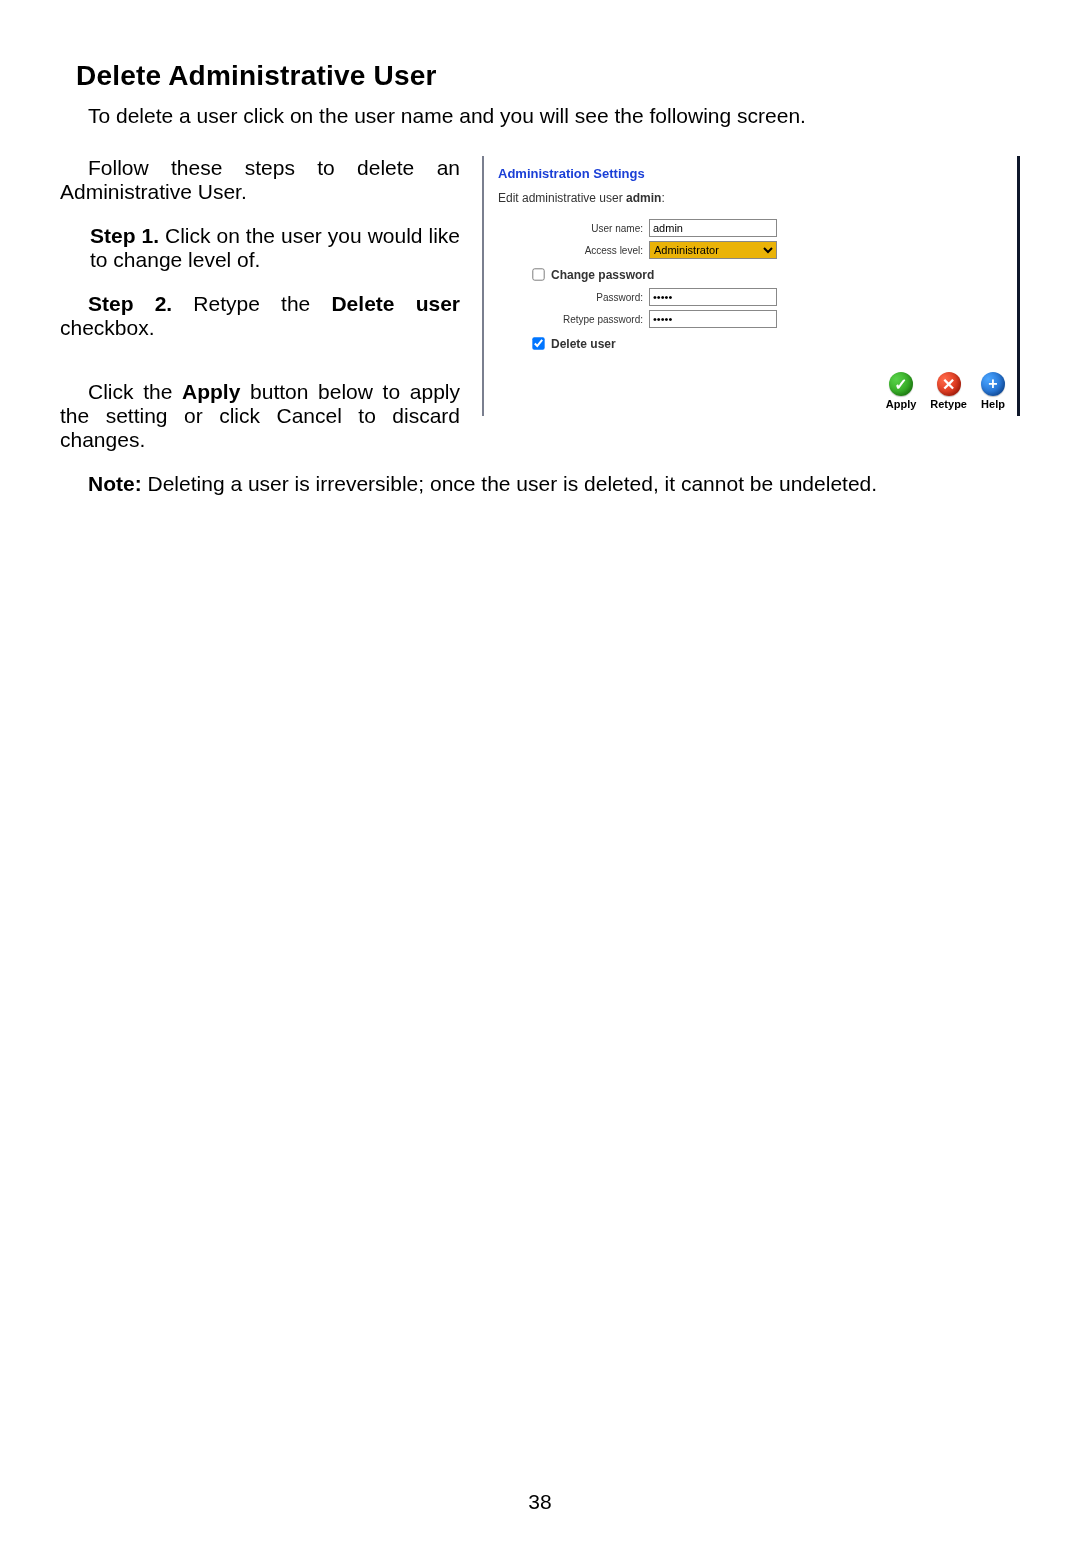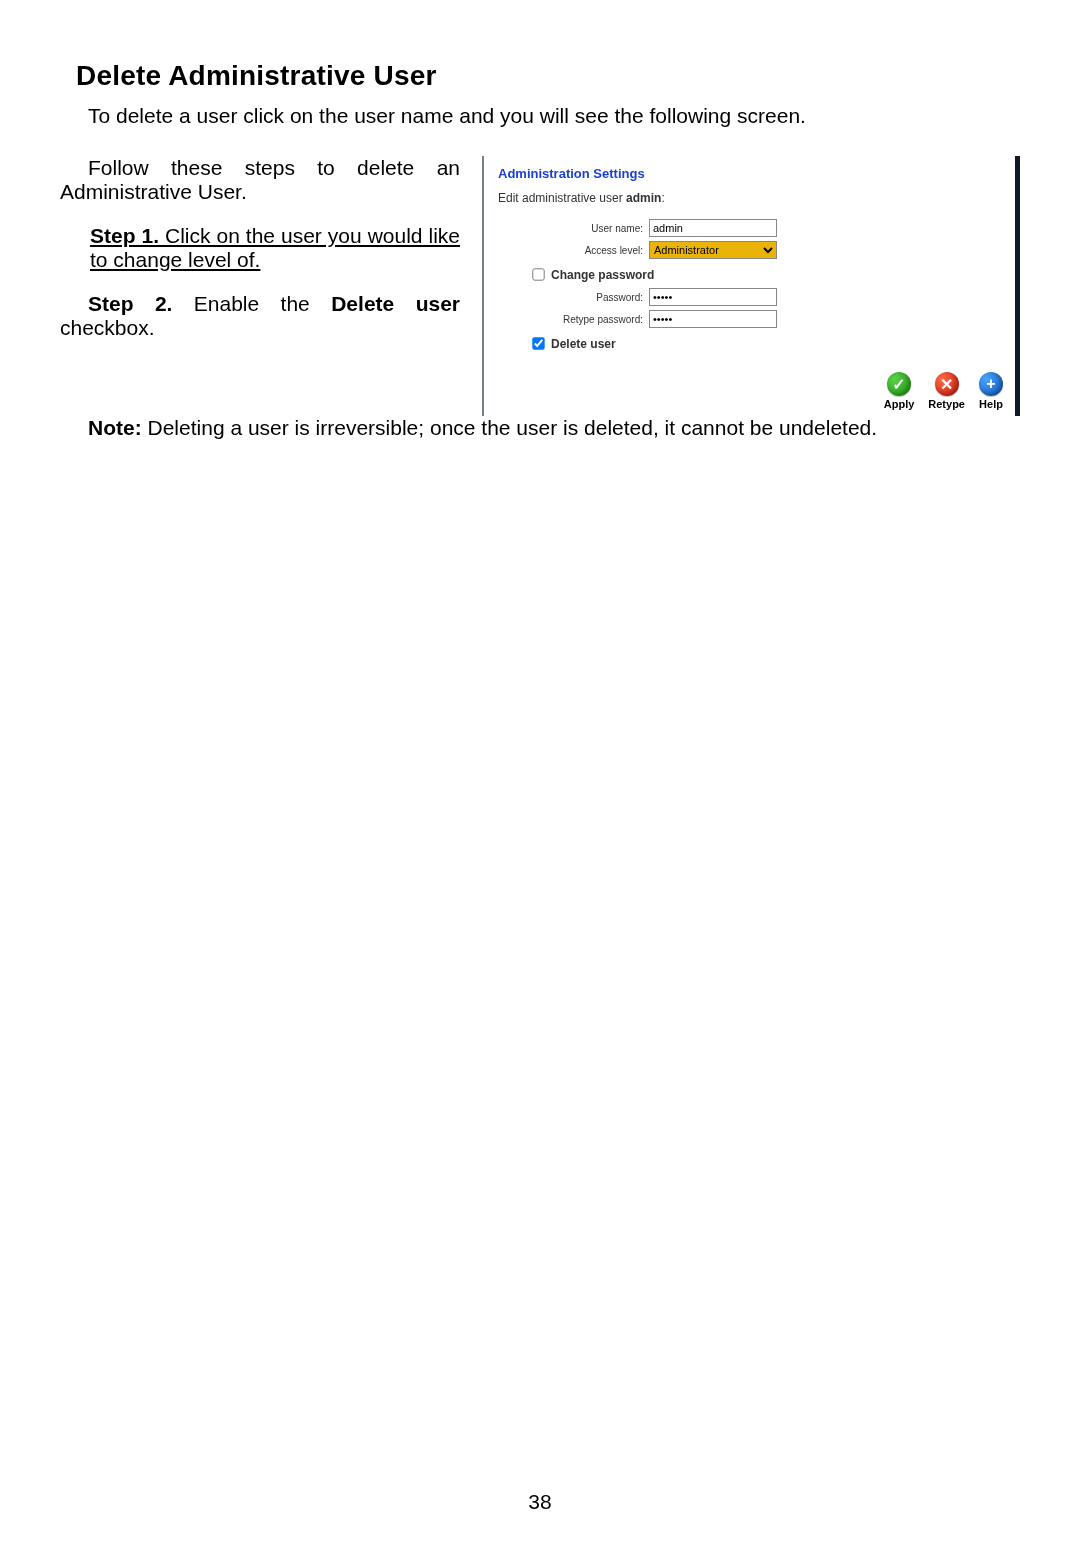--- a/index.html
+++ b/index.html
@@ -41,29 +41,28 @@
     font-size: 21px;
     margin: 0 0 20px 0;
     text-align: justify;
   }
   .left-col p.indent-first {
     text-indent: 28px;
   }
   .step-indent {
     margin-left: 30px !important;
     text-indent: 0 !important;
-    text-decoration: underline;
   }
   .bold { font-weight: 700; }
 
   
   .shot {
     flex: 1 1 auto;
     border-left: 2px solid #7a7f8f;
-    border-right: 5px solid #0f172a;
+    border-right: 3px solid #0f172a;
     padding: 10px 14px 6px 14px;
     font-family: Tahoma, Arial, sans-serif;
     font-size: 12px;
     color: #333;
     position: relative;
     min-height: 260px;
     box-sizing: border-box;
   }
   .shot-title {
     color: #1a3fd6;
@@ -173,23 +172,26 @@
 
   <div class="two-col">
     <div class="left-col">
       <p class="indent-first">Follow these steps to delete an Administrative User.</p>
 
       <p class="step-indent">
         <span class="bold">Step 1.</span><span> Click on the user you would like to change level of.</span>
       </p>
 
       <p class="indent-first">
-        <span class="bold">Step 2.</span><span> Enable the </span><span class="bold">Delete user</span><span> checkbox.</span>
+        <span class="bold">Step 2.</span><span> Retype the </span><span class="bold">Delete user</span><span> checkbox.</span>
       </p>
 
+      <p class="indent-first" style="margin-top:40px;">
+        <span>Click the </span><span class="bold">Apply</span><span> button below to apply the setting or click Cancel to discard changes.</span>
+      </p>
     </div>
 
     <div class="shot">
       <div class="shot-title">Administration Settings</div>
       <div class="shot-sub">
         <span>Edit administrative user </span><span class="bold">admin</span><span>:</span>
       </div>
 
       <div class="form-row">
         <span class="lbl">User name:</span>

